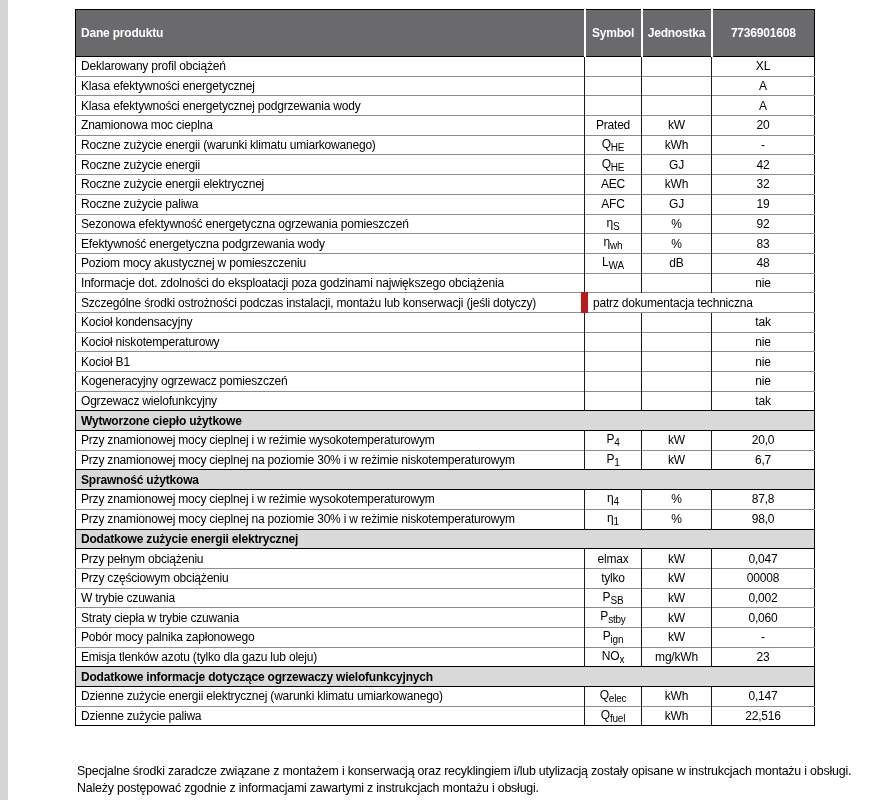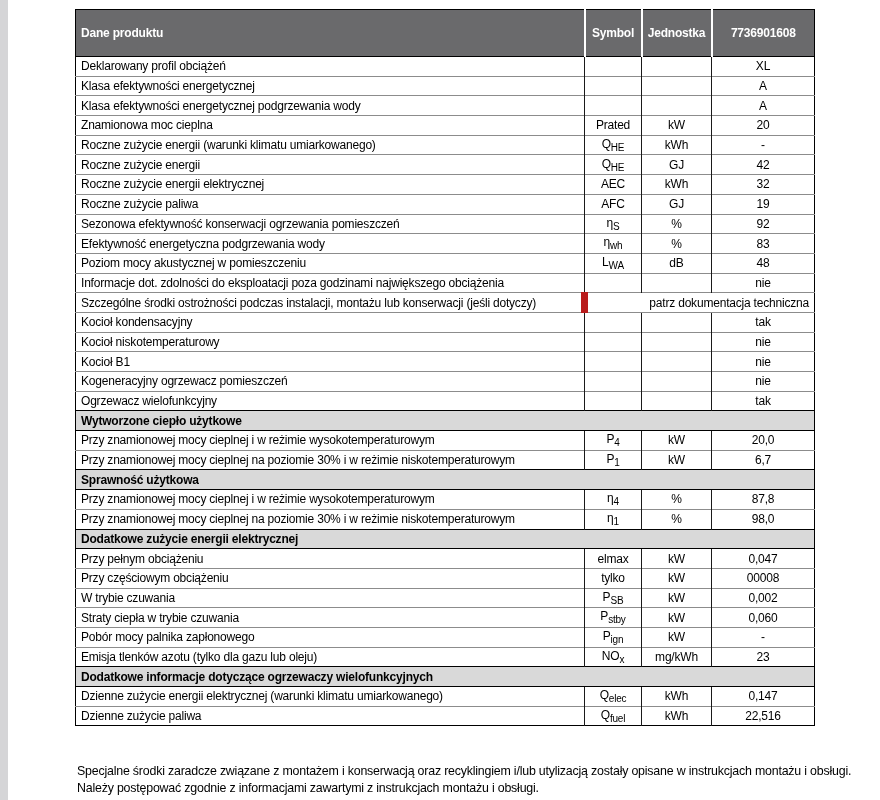--- a/index.html
+++ b/index.html
@@ -34,21 +34,21 @@
   .product-table col.w-val{width:103px;}
   .product-table td{
     height:19.7px;padding:0 5px;vertical-align:middle;
     border-top:1px solid var(--row-line);
     white-space:nowrap;overflow:hidden;
   }
   .product-table td.c-label{text-align:left;}
   .product-table td.c-sym,.product-table td.c-unit,.product-table td.c-val{
     text-align:center;border-left:1px solid #1a1a1a;
   }
-  .product-table td.c-span{text-align:right;border-left:7px solid #b91c1c;}
+  .product-table td.c-span{text-align:left;border-left:7px solid #b91c1c;}
   .product-table tr.section-row td{
     background:var(--section-bg);font-weight:bold;
     border-top:1px solid var(--dark-line);border-bottom:1px solid var(--dark-line);
   }
   .product-table tr.section-row + tr td{border-top-color:var(--dark-line);}
   sub.sym-sub{font-size:10px;letter-spacing:-0.2px;}
   .footnote{
     position:absolute;left:77px;top:763px;width:790px;
     font-size:12.4px;line-height:16.5px;letter-spacing:-0.2px;
   }
@@ -117,21 +117,21 @@
           <td class="c-unit">kWh</td>
           <td class="c-val">32</td>
         </tr>
         <tr>
           <td class="c-label">Roczne zużycie paliwa</td>
           <td class="c-sym">AFC</td>
           <td class="c-unit">GJ</td>
           <td class="c-val">19</td>
         </tr>
         <tr>
-          <td class="c-label">Sezonowa efektywność konserwacji ogrzewania pomieszczeń</td>
+          <td class="c-label">Sezonowa efektywność energetyczna ogrzewania pomieszczeń</td>
           <td class="c-sym">η<sub class="sym-sub">S</sub></td>
           <td class="c-unit">%</td>
           <td class="c-val">92</td>
         </tr>
         <tr>
           <td class="c-label">Efektywność energetyczna podgrzewania wody</td>
           <td class="c-sym">η<sub class="sym-sub">wh</sub></td>
           <td class="c-unit">%</td>
           <td class="c-val">83</td>
         </tr>

